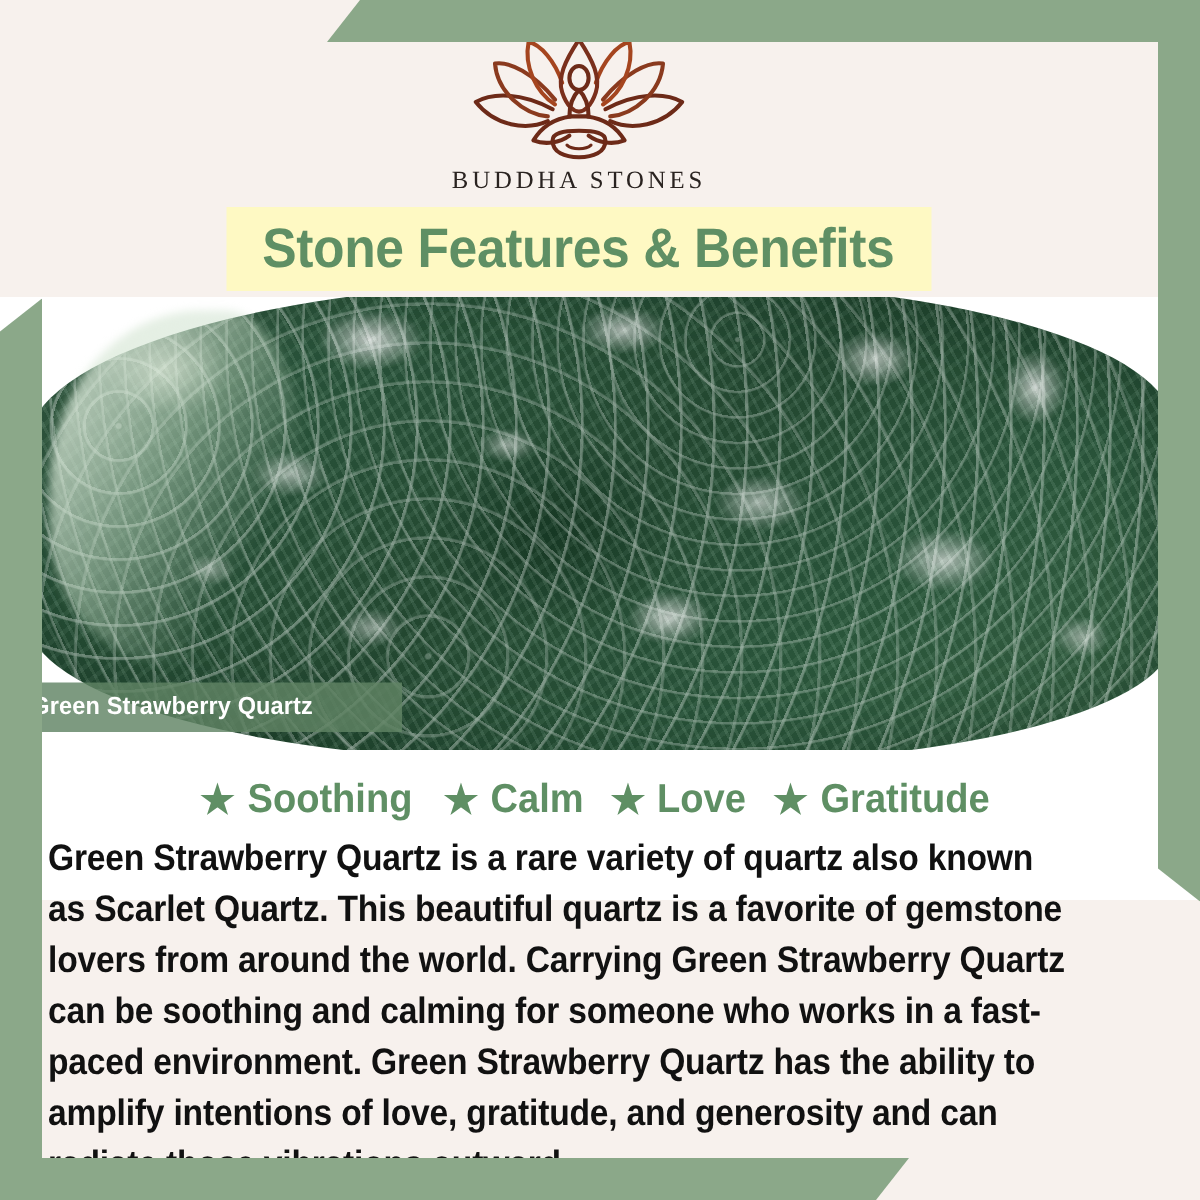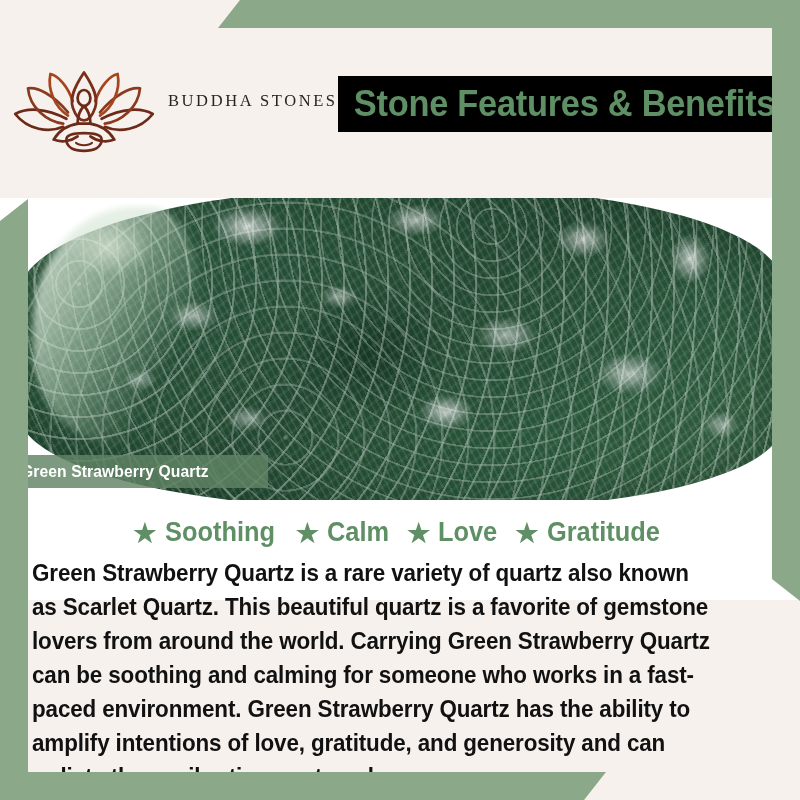--- a/index.html
+++ b/index.html
@@ -85,21 +85,21 @@
   }
 
   
   #header {
     position: absolute;
     top: 0;
     left: 0;
     width: 772px;
     height: 200px;
     display: flex;
-    flex-direction: row;
+    flex-direction: column;
     align-items: center;
   }
   #logo-wrap {
     margin-top: 20px;
     width: 168px;
     height: 88px;
     display: flex;
     align-items: center;
     justify-content: center;
   }
@@ -108,21 +108,21 @@
     font-family: "Liberation Serif", serif;
     font-size: 16.5px;
     letter-spacing: 2.6px;
     color: #2a2320;
     white-space: nowrap;
   }
   #title-banner {
     margin-top: 8px;
     width: 470px;
     height: 56px;
-    background: #000000;
+    background: #fef9c3;
     display: flex;
     align-items: center;
     justify-content: center;
   }
   #page-title {
     font-family: "Liberation Sans Narrow", "Liberation Sans", sans-serif;
     font-weight: bold;
     font-size: 37px;
     letter-spacing: -0.3px;
     color: #5f8f64;

